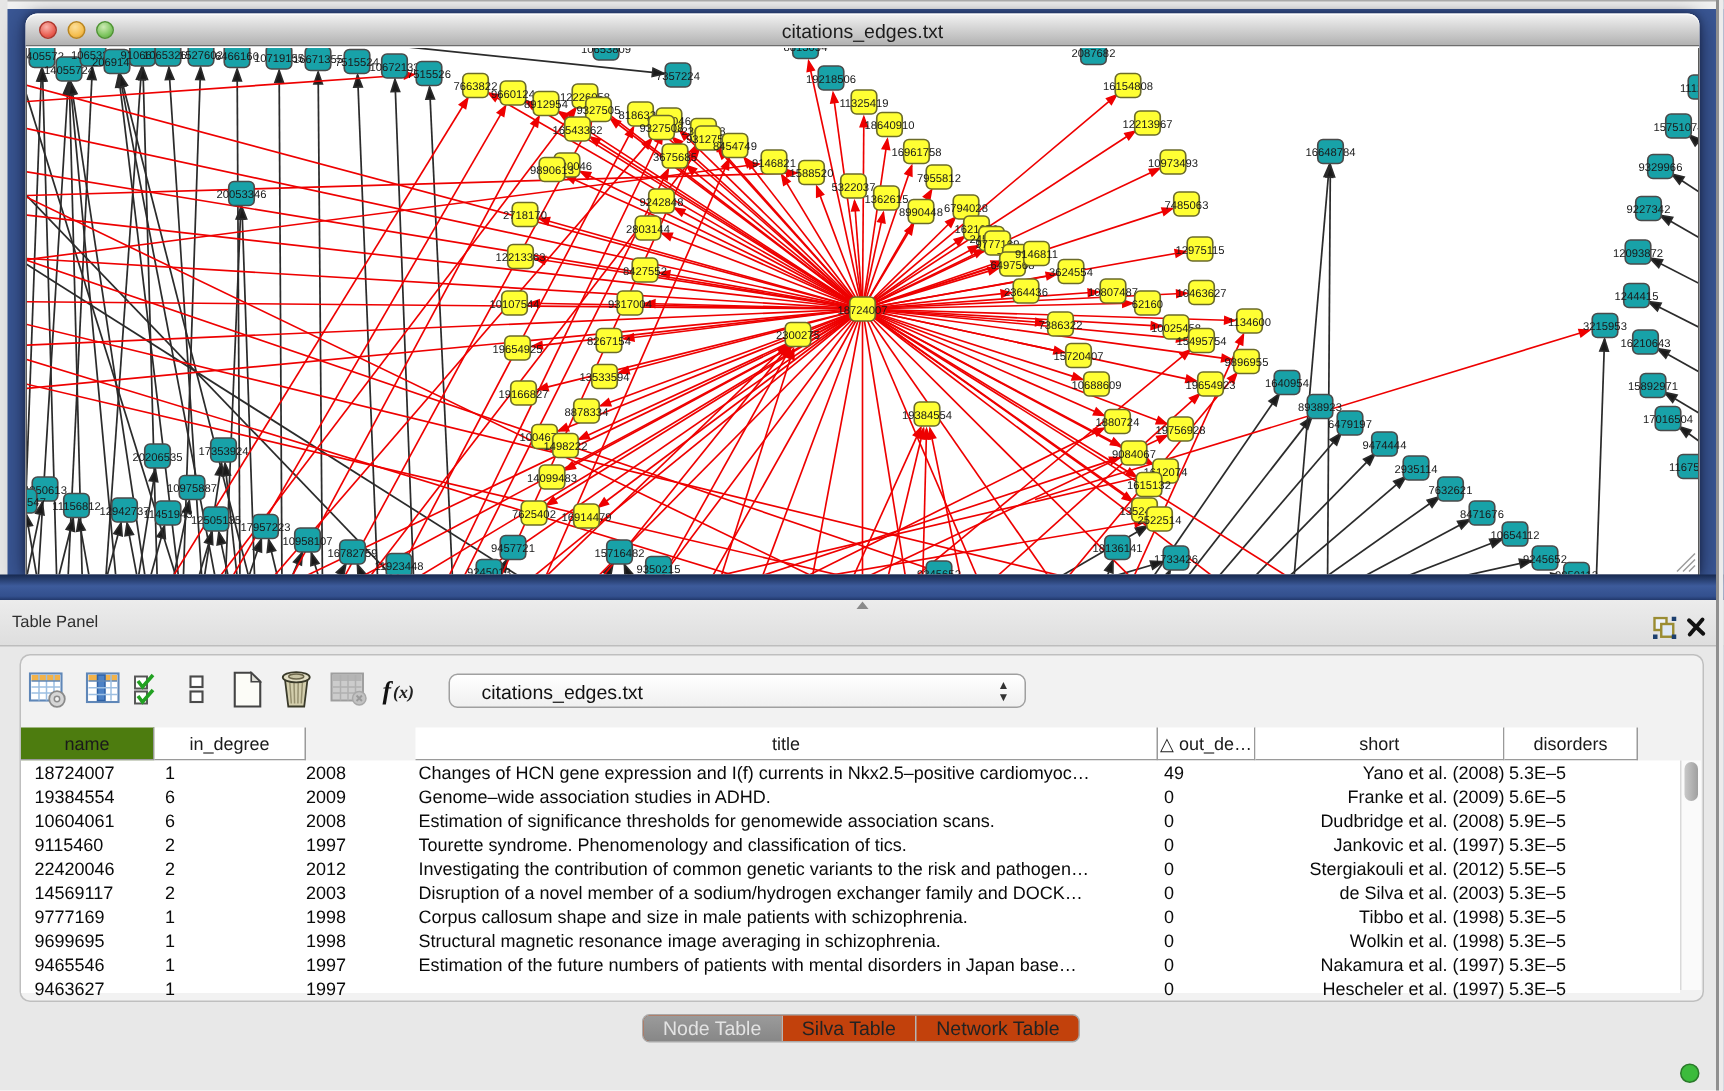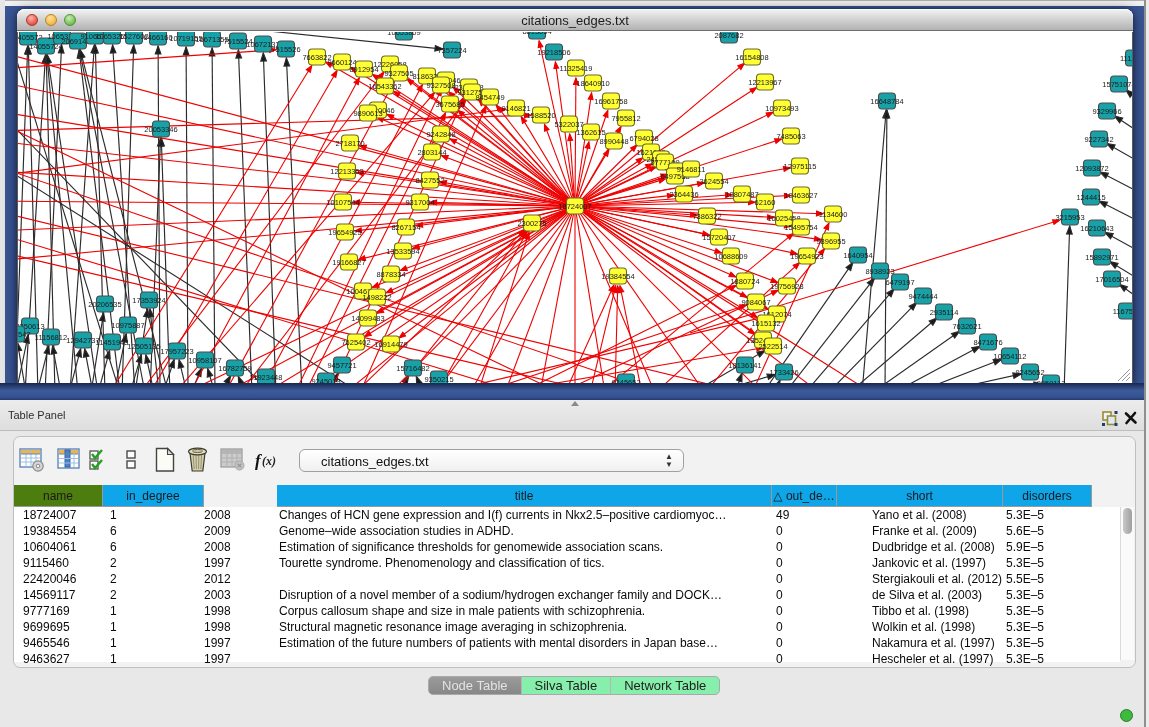--- a/index.html
+++ b/index.html
@@ -20,30 +20,30 @@
 #tpHeader .t { position:absolute; left:8px; top:9px; font-size:11px; color:#2e2e2e; }
 #caret { position:absolute; left:571px; top:401px; width:0; height:0; border-left:4px solid transparent; border-right:4px solid transparent; border-bottom:5px solid #8a8a8a; }
 #floatic { position:absolute; left:1102px; top:411px; }
 #closeic { position:absolute; left:1124px; top:411px; }
 #panelbox { position:absolute; left:13px; top:436px; width:1123px; height:232px; border:1px solid #bfbfbf; border-radius:7px; background:#f2f2f2; }
 #toolbar { position:absolute; left:13px; top:443px; height:40px; }
 #combo { position:absolute; left:299px; top:449px; width:385px; height:23px; background:linear-gradient(#ffffff,#f0f0f0); border:1px solid #a0a0a0; border-radius:6px; }
 #combo .txt { position:absolute; left:21px; top:4px; font-size:13px; color:#111; }
 #combo .arr { position:absolute; right:10px; top:3px; font-size:8px; color:#333; line-height:8px; text-align:center; }
 #thead { position:absolute; left:14px; top:485px; height:22px; width:1106px; font-size:12px; color:#1a1a1a; }
-#thead .hc { position:absolute; top:0; height:22px; border-right:1px solid #9a9a9a; border-bottom:1px solid #9a9a9a; background:#0ea5e9; text-align:center; line-height:22px; }
+#thead .hc { position:absolute; top:0; height:22px; border-right:1px solid #9a9a9a; border-bottom:1px solid #9a9a9a; background:#ffffff; text-align:center; line-height:22px; }
 #tbody { position:absolute; left:14px; top:507px; width:1106px; height:155px; background:#fff; font-size:12px; color:#0a0a0a; }
 .trow { position:relative; height:16px; white-space:nowrap; }
 .trow div { position:absolute; top:1px; overflow:hidden; }
 .c0 { left:9px; width:86px; } .c1 { left:96px; width:90px; } .c2 { left:190px; width:70px; }
 .c3 { left:265px; width:494px; } .c4 { left:762px; width:60px; }
-.c5 { left:858px; width:166px; text-align:left; } .c6 { left:992px; width:95px; }
+.c5 { left:823px; width:166px; text-align:right; } .c6 { left:992px; width:95px; }
 #vscroll { position:absolute; left:1120px; top:507px; width:14px; height:153px; background:#fafafa; border-left:1px solid #d9d9d9; }
 #vthumb { position:absolute; left:2px; top:1px; width:9px; height:26px; background:linear-gradient(90deg,#c9c9c9,#9f9f9f); border-radius:5px; }
-#tabs { position:absolute; left:428px; top:676px; height:19px; display:flex; border:1px solid #a9a9a9; border-radius:5px; overflow:hidden; background:#86efac; font-size:13px; }
+#tabs { position:absolute; left:428px; top:676px; height:19px; display:flex; border:1px solid #a9a9a9; border-radius:5px; overflow:hidden; background:#c2410c; font-size:13px; }
 #tabs div { padding:0 13px; line-height:18px; color:#222; border-right:1px solid #b5b5b5; }
 #tabs div:last-child { border-right:none; }
 #tabs .sel { background:linear-gradient(#9b9b9b,#878787); color:#e3e3e3; }
 #status { position:absolute; right:38px; top:744px; font-size:11px; color:#222;margin-top:25px; }
 #memdot { position:absolute; left:1120px; top:709px; width:13px; height:13px; border-radius:7px; background:#3cbb3c; border:1.5px solid #2a7a2a; }
 #rightstrip { position:absolute; left:1144px; top:0; width:5px; height:727px; background:#ececec; border-left:2px solid #8f8f8f; }
 </style></head>
 <body>
 <div id="stage">
   <div id="desktop"></div>
@@ -889,20 +889,21 @@
         <div class="c2">1997</div>
         <div class="c3">Tourette syndrome. Phenomenology and classification of tics.</div>
         <div class="c4">0</div>
         <div class="c5">Jankovic et al. (1997)</div>
         <div class="c6">5.3E–5</div>
       </div>
       <div class="trow">
         <div class="c0">22420046</div>
         <div class="c1">2</div>
         <div class="c2">2012</div>
+        <div class="c3">Investigating the contribution of common genetic variants to the risk and pathogen…</div>
         <div class="c4">0</div>
         <div class="c5">Stergiakouli et al. (2012)</div>
         <div class="c6">5.5E–5</div>
       </div>
       <div class="trow">
         <div class="c0">14569117</div>
         <div class="c1">2</div>
         <div class="c2">2003</div>
         <div class="c3">Disruption of a novel member of a sodium/hydrogen exchanger family and DOCK…</div>
         <div class="c4">0</div>

